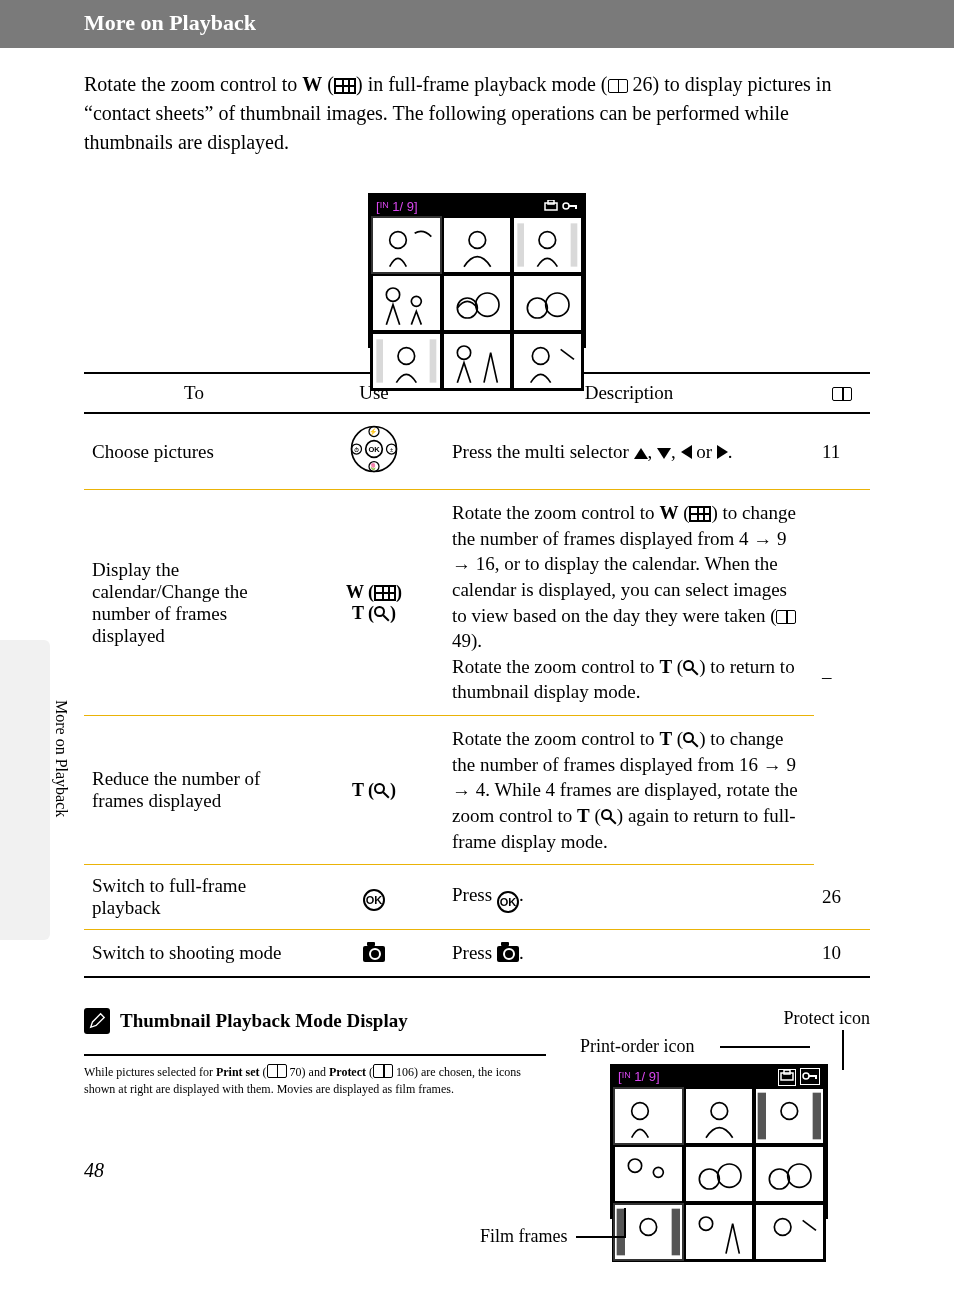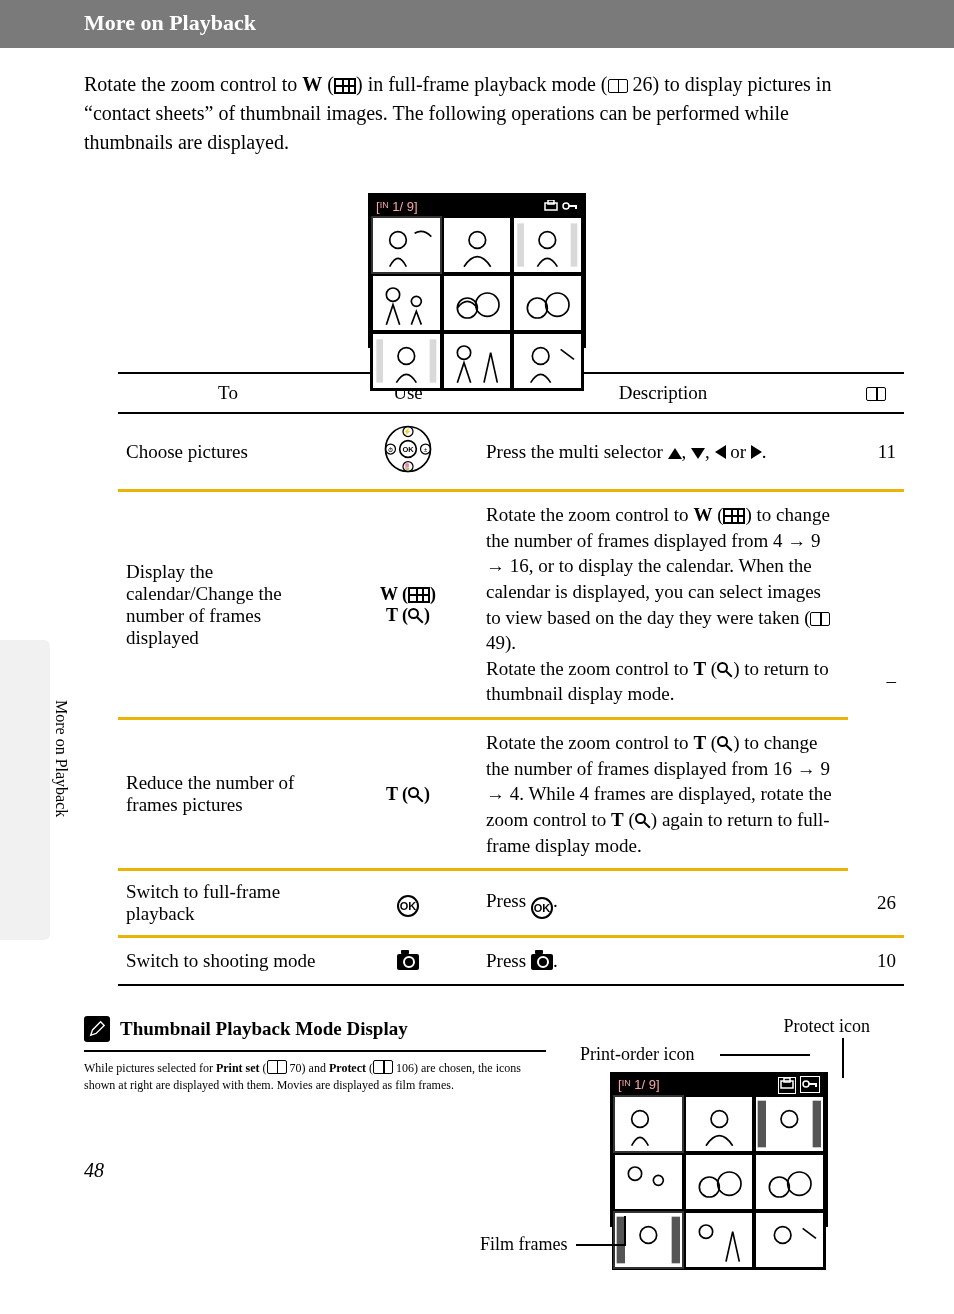--- a/index.html
+++ b/index.html
@@ -7,44 +7,44 @@
   .page { position: relative; width: 954px; height: 1202px; }
   .header-band { background: #7a7a7a; color: #fff; padding: 10px 24px 8px 84px; }
   .section-label { font-weight: bold; font-size: 22px; margin-bottom: 4px; }
   .title-bar { background: #bbb; background: linear-gradient(#9b9b9b 0%, #aeaeae 20%, #cfcfcf 80%, #dcdcdc 100%); padding: 8px 0 10px 84px; border-bottom: 2px solid #000; }
   .title-bar h1 { font-weight: bold; font-size: 30px; }
   .content { padding: 22px 84px 0 84px; position: relative; }
   .intro { display:flex; gap:36px; align-items:center;flex-direction:column; }
   .intro-text { font-size:20px; line-height:1.45; flex:1; }
   .bold { font-weight:bold; }
   .lcd { border:2px solid #000; width:218px; height:155px; background:#000; display:flex; flex-direction:column; }
-  .lcd-bar { display:flex; justify-content:space-between; align-items:center; color:#fca5a5; font-size:13px; padding:2px 6px; height:22px; font-family: Arial, sans-serif; }
+  .lcd-bar { display:flex; justify-content:space-between; align-items:center; color:#d946ef; font-size:13px; padding:2px 6px; height:22px; font-family: Arial, sans-serif; }
   .lcd-grid { flex:1; display:grid; grid-template-columns:repeat(3,1fr); grid-template-rows:repeat(3,1fr); gap:2px; background:#000; padding:0 2px 2px 2px; }
   .lcd-cell { background:#fff; border:1px solid #000; position:relative; overflow:hidden; }
   .lcd-cell.sel { outline:2px solid #333; outline-offset:-1px; }
   .lcd-cell svg { width:100%; height:100%; }
 
-  table.ops { width:100%; border-collapse:collapse; margin-top:24px; font-size:19px;margin-left:34px; }
+  table.ops { width:100%; border-collapse:collapse; margin-top:24px; font-size:19px; }
   table.ops th { border-top:2px solid #000; border-bottom:2px solid #000; padding:8px 6px; font-weight:normal; text-align:center; }
-  table.ops td { border-bottom:3px solid #eab308; padding:10px 8px; vertical-align:middle; }
+  table.ops td { border-bottom:1px solid #eab308; padding:10px 8px; vertical-align:middle; }
   table.ops tr:last-child td { border-bottom:2px solid #000; }
   .col-to { width:220px; }
   .col-use { width:140px; text-align:center; }
   .col-desc { }
-  .col-ref { width:56px; text-align:right; }
+  .col-ref { width:56px; text-align:left; }
   .use-cell { text-align:center; font-weight:bold; font-size:18px; }
   .desc { line-height:1.35; }
   .noborder-b { border-bottom:none !important; }
 
   .side-tab { position:absolute; left:0; top:640px; width:50px; height:300px; background:#f1f1f1; border-top-right-radius:6px; border-bottom-right-radius:6px; }
   .side-text { position:absolute; left:52px; top:700px; writing-mode:vertical-rl; font-size:16px; }
 
   .note-sec { margin-top:30px; display:flex; gap:24px; align-items:flex-start; }
   .note-left { flex:1; }
-  .note-head { display:flex; align-items:center; gap:10px; border-bottom:2px solid #000; padding-bottom:8px; margin-bottom:8px; }
+  .note-head { display:flex; align-items:center; gap:10px; border-bottom:2px solid #000; padding-bottom:20px; margin-bottom:8px; }
   .note-icon { width:26px; height:26px; background:#000; border-radius:3px; display:inline-flex; align-items:center; justify-content:center; }
   .note-icon svg { width:18px; height:18px; }
   .note-title { font-weight:bold; font-size:19px; }
   .note-body { font-size:12px; line-height:1.4; }
 
   .annot-fig { position:relative; width:300px; }
   .annot-lcd { position:absolute; left:40px; top:56px; }
   .annot-label { position:absolute; font-size:18px; white-space:nowrap; }
   .annot-line { position:absolute; background:#000; }
 
@@ -205,21 +205,21 @@
             <span class="bold">T</span> (<span class="mag-icon"><span class="c"></span><span class="h"></span></span>)
           </td>
           <td class="desc">
             <span>Rotate the zoom control to </span><span class="bold">W</span> (<span class="thumb-icon"><span class="v2"></span></span>)<span> to change the number of frames displayed from 4 → 9 → 16, or to display the calendar. When the calendar is displayed, you can select images to view based on the day they were taken (</span><span class="book-icon"></span> <span>49</span><span>).</span><br>
             <span>Rotate the zoom control to </span><span class="bold">T</span> (<span class="mag-icon"><span class="c"></span><span class="h"></span></span>)<span> to return to thumbnail display mode.</span>
           </td>
           <td class="col-ref noborder-b" rowspan="2" style="border-bottom:1px solid #000;">–</td>
         </tr>
 
         <tr>
-          <td>Reduce the number of frames pictures</td>
+          <td>Reduce the number of frames displayed</td>
           <td class="use-cell">
             <span class="bold">T</span> (<span class="mag-icon"><span class="c"></span><span class="h"></span></span>)
           </td>
           <td class="desc">
             <span>Rotate the zoom control to </span><span class="bold">T</span> (<span class="mag-icon"><span class="c"></span><span class="h"></span></span>)<span> to change the number of frames displayed from 16 → 9 → 4. While 4 frames are displayed, rotate the zoom control to </span><span class="bold">T</span> (<span class="mag-icon"><span class="c"></span><span class="h"></span></span>)<span> again to return to full-frame display mode.</span>
           </td>
         </tr>
 
         <tr>
           <td>Switch to full-frame playback</td>

